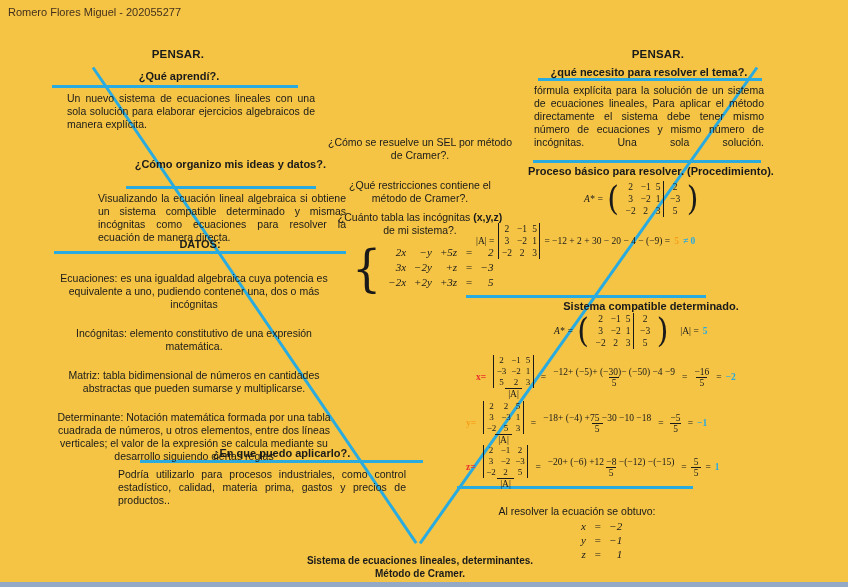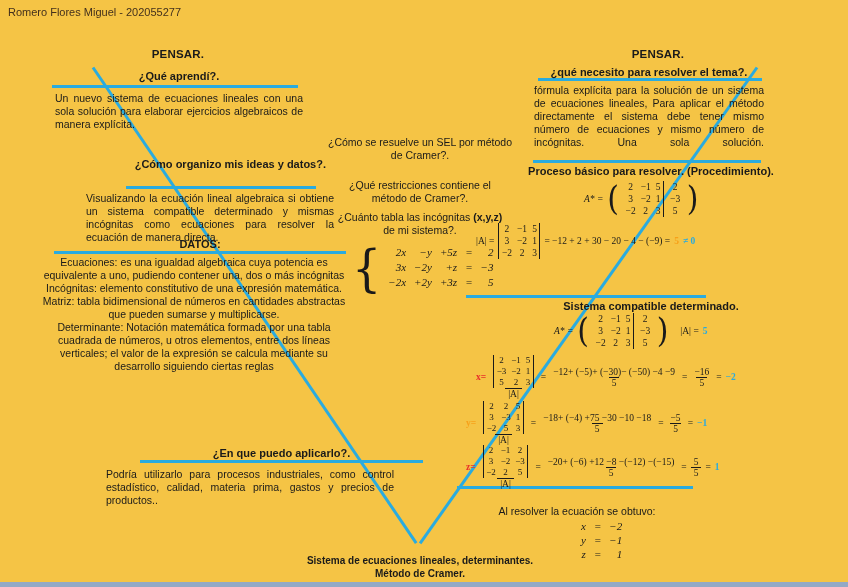--- a/index.html
+++ b/index.html
@@ -8,26 +8,26 @@
     background: var(--bg, #f5c445);
     font-family: "Liberation Sans", sans-serif;
     color: var(--ink, #1a1a1a);
   }
   .line { position:absolute; background: var(--line, #2aabdf); z-index:1; }
   .h    { height:3px; }
   .diag { height:3px; transform-origin: 0 50%; }
   .txt  { position:absolute; z-index:2; }
   .head { font-weight:bold; text-align:center; font-size:11px; line-height:13px; }
   .bodytxt { font-size:10.5px; line-height:13px; }
-  .just { text-align:justify; }
+  .just { text-align:justify;margin-left:12px; }
   .justall { text-align:justify; text-align-last:justify; }
   .center { text-align:center; }
   .author { font-size:11px; color:#43301c; }
   .sidetitle { font-weight:bold; font-size:11.5px; text-align:center; letter-spacing:.2px; }
-  .bodytxt p { margin:0; }
+  .bodytxt p { margin:16px; }
 
   
   .math { font-family:"Liberation Serif", serif; font-size:9.5px; }
   .mrow { position:absolute; z-index:2; display:flex; align-items:center; gap:4px; }
   .mat  { display:inline-grid; align-self:center; }
   .mcell{ text-align:center; padding:0 2.5px; line-height:12px; font-size:9.5px; }
   .small .mcell { line-height:11px; font-size:9px; }
   .aug .mcell:nth-child(4n){ border-left:1px solid #1a1a1a; padding-left:6px; }
   .det  { display:inline-flex; align-items:stretch; }
   .dbar { border-left:1.2px solid #1a1a1a; }

